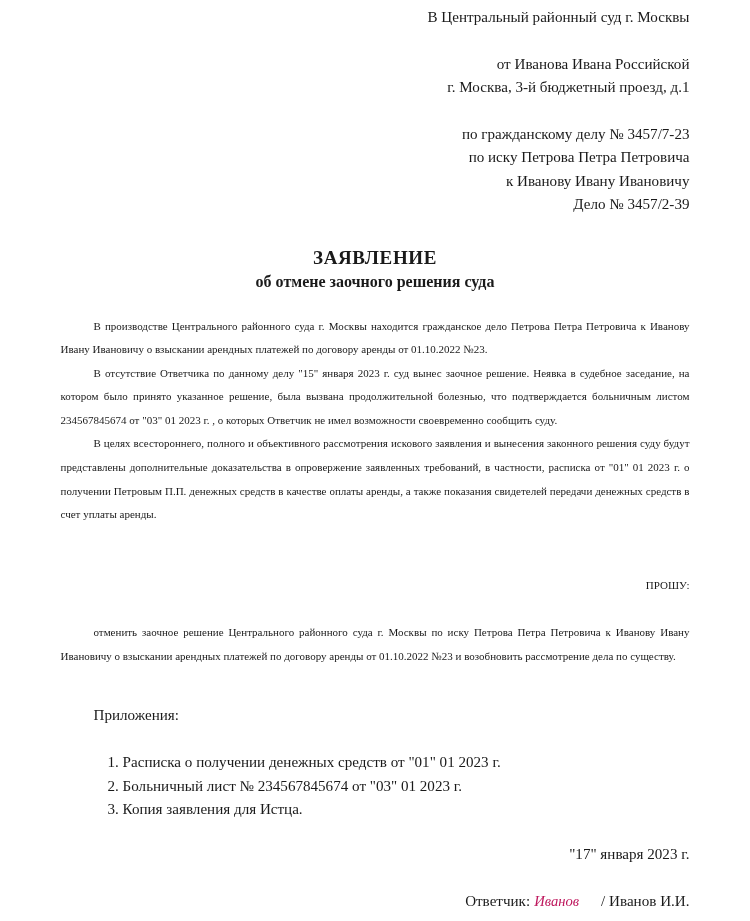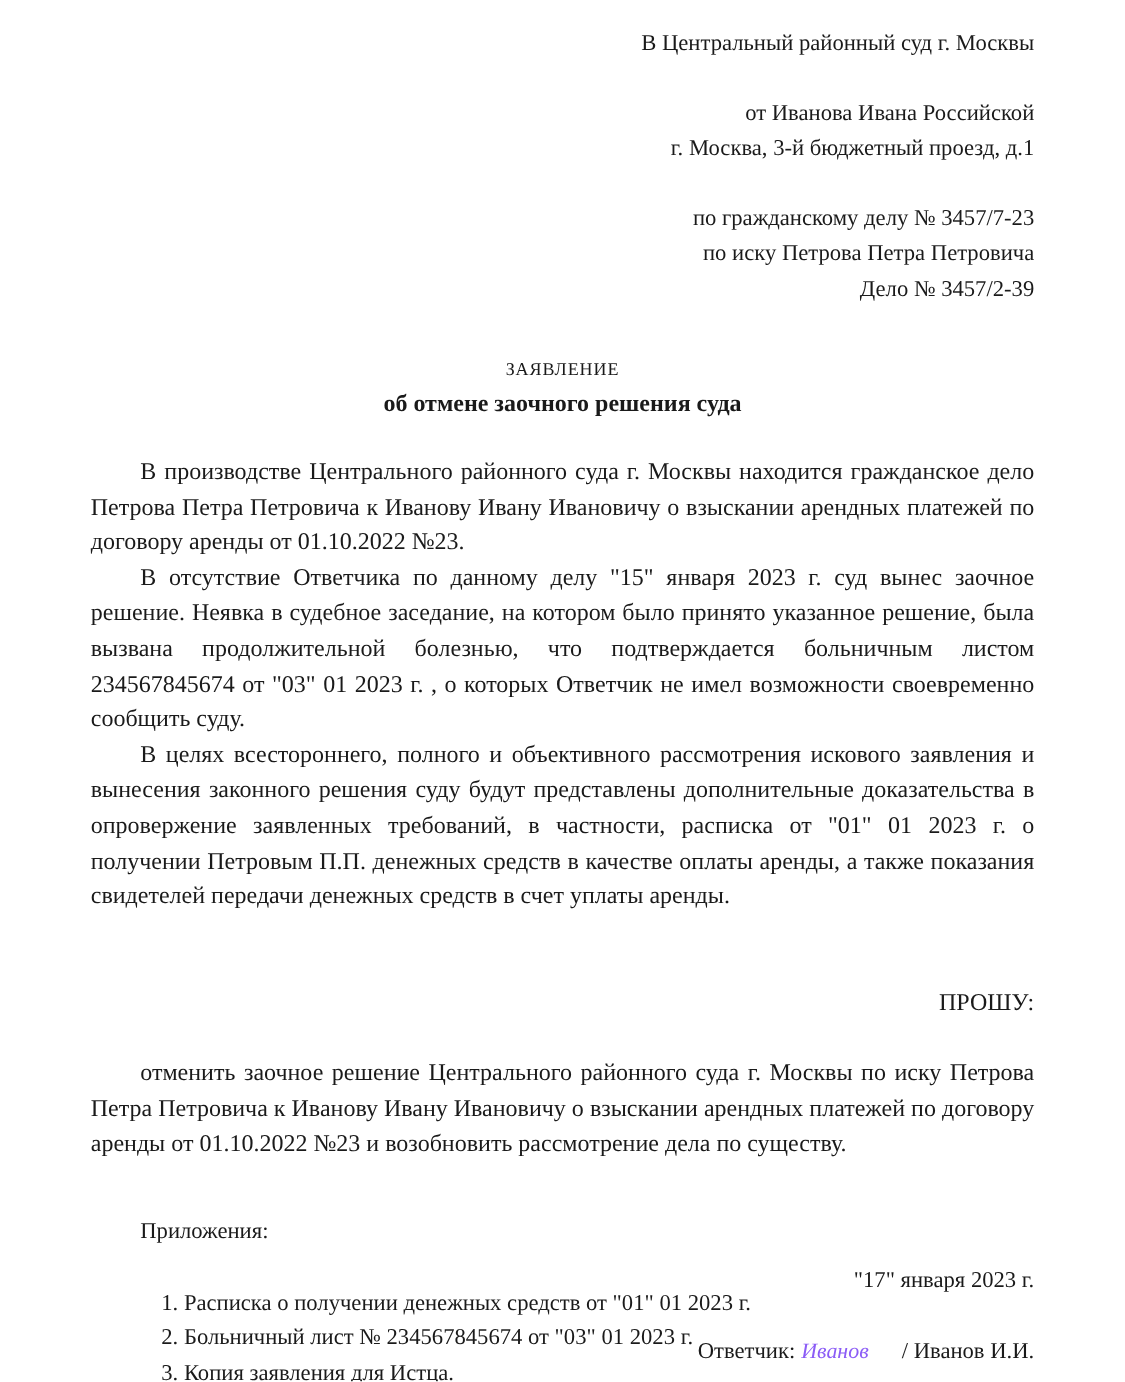--- a/index.html
+++ b/index.html
@@ -12,21 +12,21 @@
     font-family: "Liberation Serif", "DejaVu Serif", serif;
     color: #1a1a1a;
   }
   .page {
     position: relative;
     width: 659px;
     height: 921px;
     margin: 0 auto;
     background: #ffffff;
     box-sizing: border-box;
-    padding: 12px 15px;
+    padding: 0 15px;
     overflow: hidden;
   }
 
   
   .header-block {
     text-align: right;
     font-size: 15.1px;
     line-height: 23.5px;
     padding-top: 6px;
   }
@@ -38,36 +38,36 @@
     white-space: nowrap;
   }
   .gap-sm { height: 23px; }
 
   
   .title-wrap {
     text-align: center;
     margin-top: 30px;
   }
   .doc-title {
-    font-size: 12px;
-    font-weight: normal;
+    font-size: 19px;
+    font-weight: bold;
     letter-spacing: 0.6px;
     line-height: 22px;
   }
   .doc-subtitle {
     font-size: 16px;
     font-weight: bold;
     line-height: 22px;
     margin-top: 2px;
   }
 
   
   .body-block {
     margin-top: 22px;
-    font-size: 16px;
+    font-size: 11px;
     line-height: 23.6px;
   }
   p.para {
     margin: 0;
     text-align: justify;
     text-indent: 33px;
     text-justify: inter-word;
   }
   .spacer-line { height: 23.6px; }
   .spacer-half { height: 12px; }
@@ -134,20 +134,21 @@
     </div>
     <div class="gap-sm"></div>
     <div class="header-group">
       <span class="header-line">от Иванова Ивана Российской</span>
       <span class="header-line">г. Москва, 3-й бюджетный проезд, д.1</span>
     </div>
     <div class="gap-sm"></div>
     <div class="header-group">
       <span class="header-line">по гражданскому делу № 3457/7-23</span>
       <span class="header-line">по иску Петрова Петра Петровича</span>
+      <span class="header-line">к Иванову Ивану Ивановичу</span>
       <span class="header-line">Дело № 3457/2-39</span>
     </div>
   </div>
 
   <div class="title-wrap">
     <div class="doc-title">ЗАЯВЛЕНИЕ</div>
     <div class="doc-subtitle">об отмене заочного решения суда</div>
   </div>
 
   <div class="body-block">
@@ -179,17 +180,17 @@
     <ol class="attach-list">
       <li>1. Расписка о получении денежных средств от "01" 01 2023 г.</li>
       <li>2. Больничный лист № 234567845674 от "03" 01 2023 г.</li>
       <li>3. Копия заявления для Истца.</li>
     </ol>
   </div>
 
   <div class="sign-block">
     <div class="sign-date">"17" января 2023 г.</div>
     <div class="sign-row">
-      <span>Ответчик:</span><span class="sign-name" style="color: #8b5cf6; font-style: italic;">Иванов</span><span>/</span>&nbsp;<span class="nowrap">Иванов И.И.</span>
+      <span>Ответчик:</span><span class="sign-name" style="color: #be185d; font-style: italic;">Иванов</span><span>/</span>&nbsp;<span class="nowrap">Иванов И.И.</span>
     </div>
   </div>
 
 </div>
 
 </body></html>

